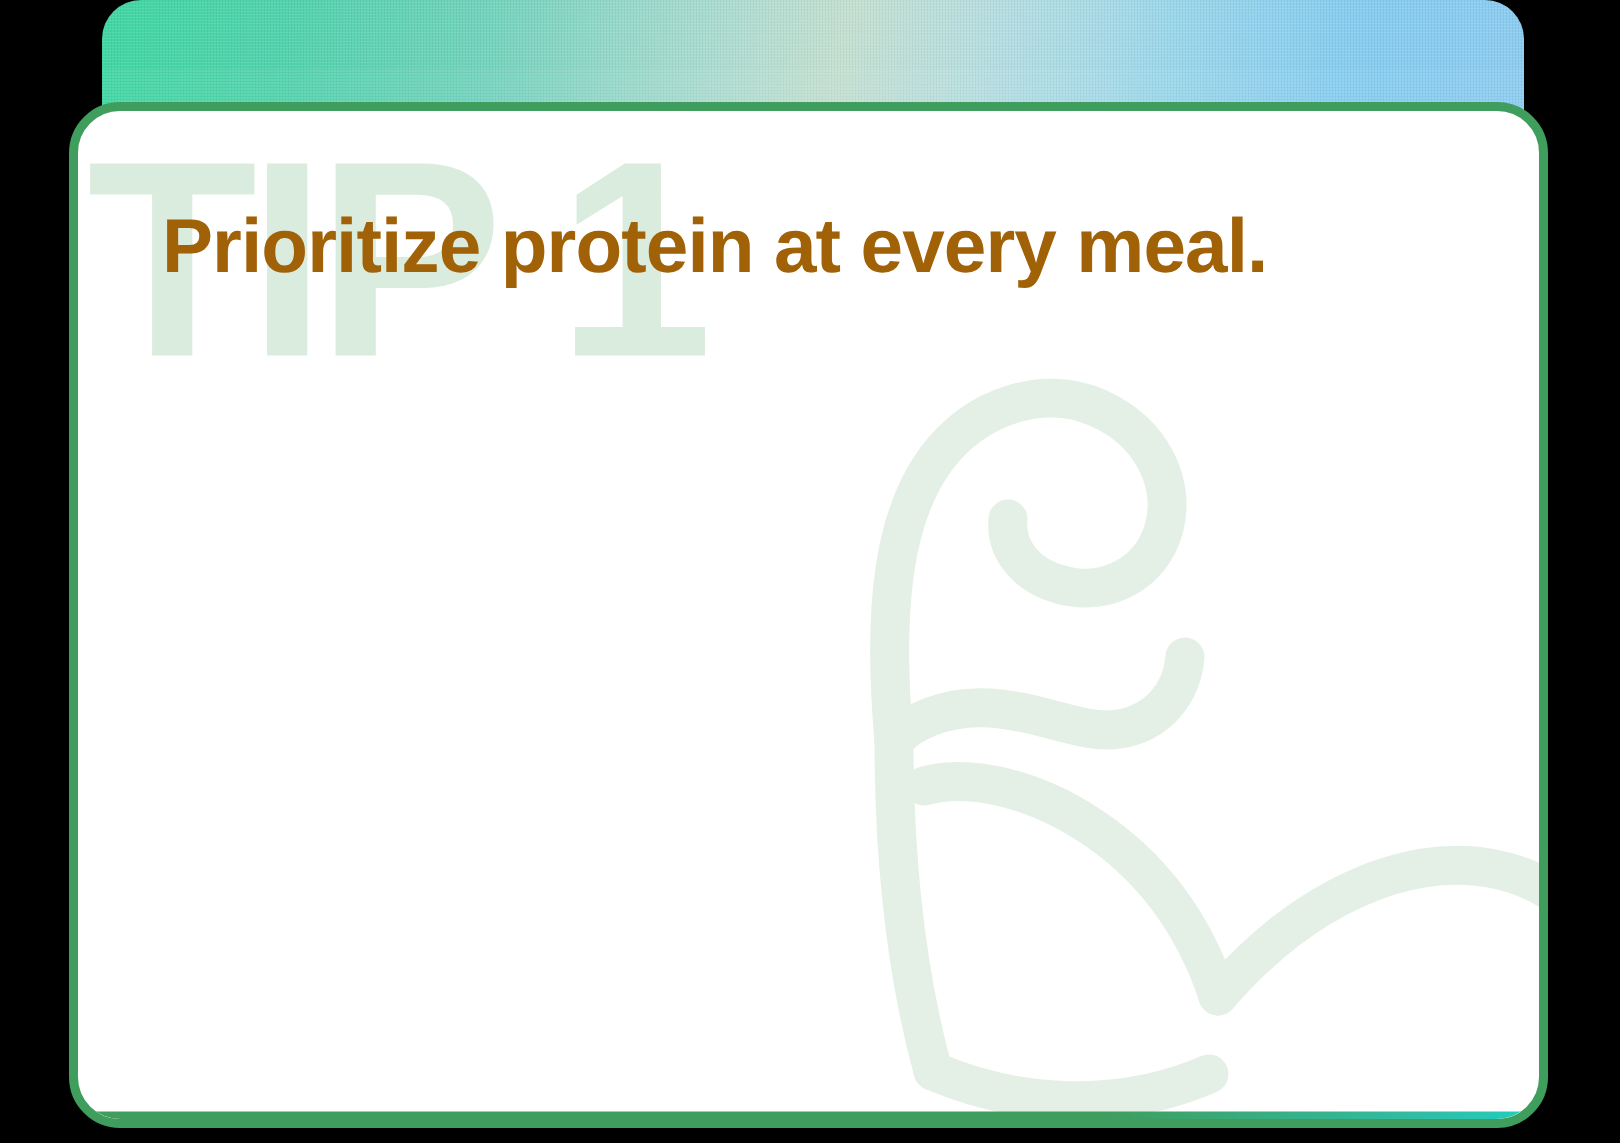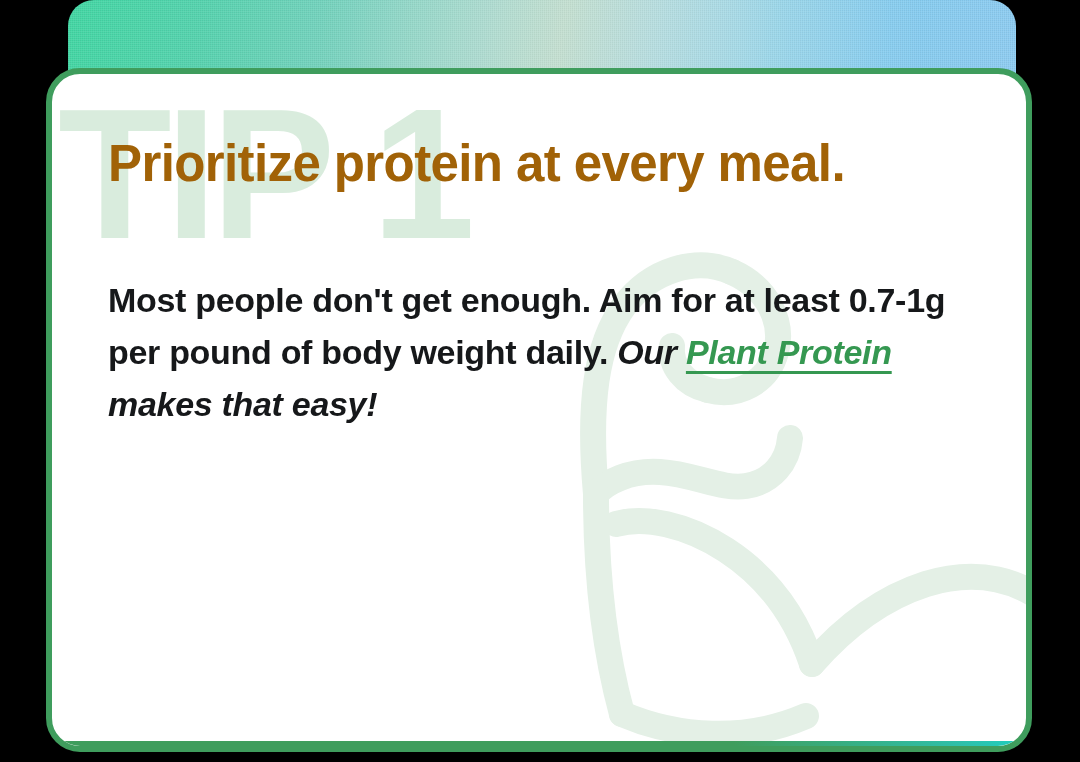--- a/index.html
+++ b/index.html
@@ -185,20 +185,19 @@
       </svg>
     </div>
 
     <div class="content">
 
       <h1 class="headline">Prioritize protein at every meal.</h1>
 
 
       <div class="spacer"></div>
 
-      <p class="para-strong"><span>Most people don't get enough. Aim for at least 0.7-1g per pound of body weight daily. </span><span class="bi">Our </span><a class="plant-link" href="#">Plant Protein</a><span class="bi"> makes that easy!</span></p>
 
     </div>
 
     <div class="card-bottom-accent"></div>
   </div>
 
 </div>
 
 </body></html>

